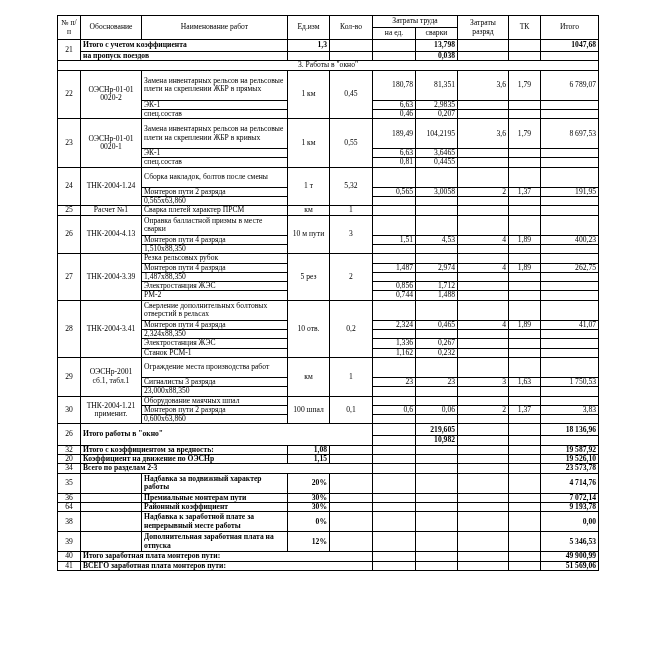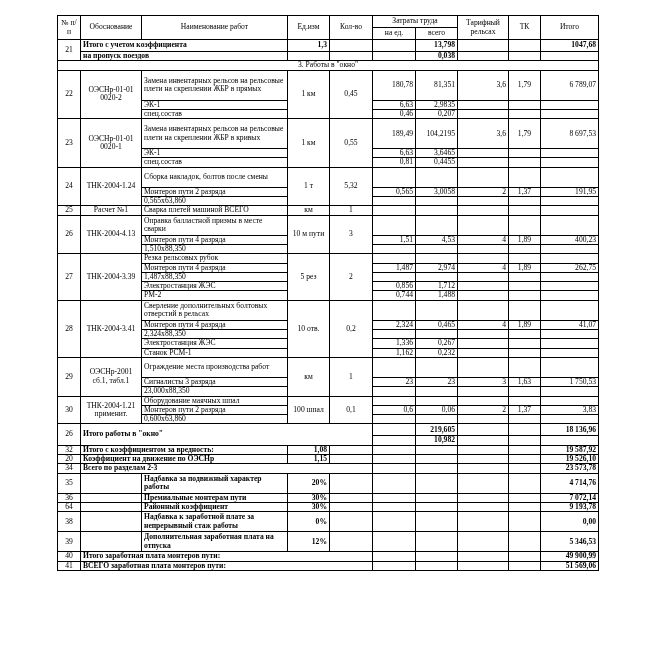--- a/index.html
+++ b/index.html
@@ -34,27 +34,27 @@
   </colgroup>
 
   <tbody>
       <tr class="hdr" style="height:12px">
     <td rowspan="2" class="wrap">№ п/п</td>
     <td rowspan="2">Обоснование</td>
     <td rowspan="2">Наименование работ</td>
     <td rowspan="2">Ед.изм</td>
     <td rowspan="2">Кол-во</td>
     <td colspan="2">Затраты труда</td>
-    <td rowspan="2" class="wrap">Тарифный рельсах</td>
+    <td rowspan="2" class="wrap">Затраты разряд</td>
     <td rowspan="2">ТК</td>
     <td rowspan="2">Итого</td>
   </tr>
   <tr class="hdr" style="height:12px">
     <td class="l">на ед.</td>
-    <td class="l">всего</td>
+    <td class="l">сварки</td>
   </tr>
 
   <tr style="height:12px">
     <td rowspan="2" class="c">21</td>
     <td colspan="2" class="b l">Итого с учетом коэффициента</td>
     <td class="r b">1,3</td>
     <td></td>
         <td></td>
     <td class="r b">13,798</td>
     <td></td>
@@ -159,21 +159,21 @@
     <td></td>
         <td></td>
         <td></td>
         <td></td>
         <td></td>
   </tr>
 
   <tr style="height:9px">
     <td class="c">25</td>
     <td class="c">Расчет №1</td>
-    <td class="l">Сварка плетей машиной ВСЕГО</td>
+    <td class="l">Сварка плетей характер ПРСМ</td>
     <td class="c">км</td>
     <td class="c">1</td>
     <td></td>
         <td></td>
         <td></td>
         <td></td>
         <td></td>
   </tr>
 
   <tr style="height:20px">
@@ -439,21 +439,21 @@
         <td></td>
         <td></td>
         <td></td>
         <td></td>
     <td class="r b">9 193,78</td>
   </tr>
 
   <tr style="height:20px">
     <td class="c">38</td>
     <td></td>
-    <td class="b l wrap">Надбавка к заработной плате за непрерывный стаж работы</td>
+    <td class="b l wrap">Надбавка к заработной плате за непрерывный месте работы</td>
     <td class="r b">0%</td>
     <td></td>
         <td></td>
         <td></td>
         <td></td>
         <td></td>
     <td class="r b">0,00</td>
   </tr>
 
   <tr style="height:20px">

